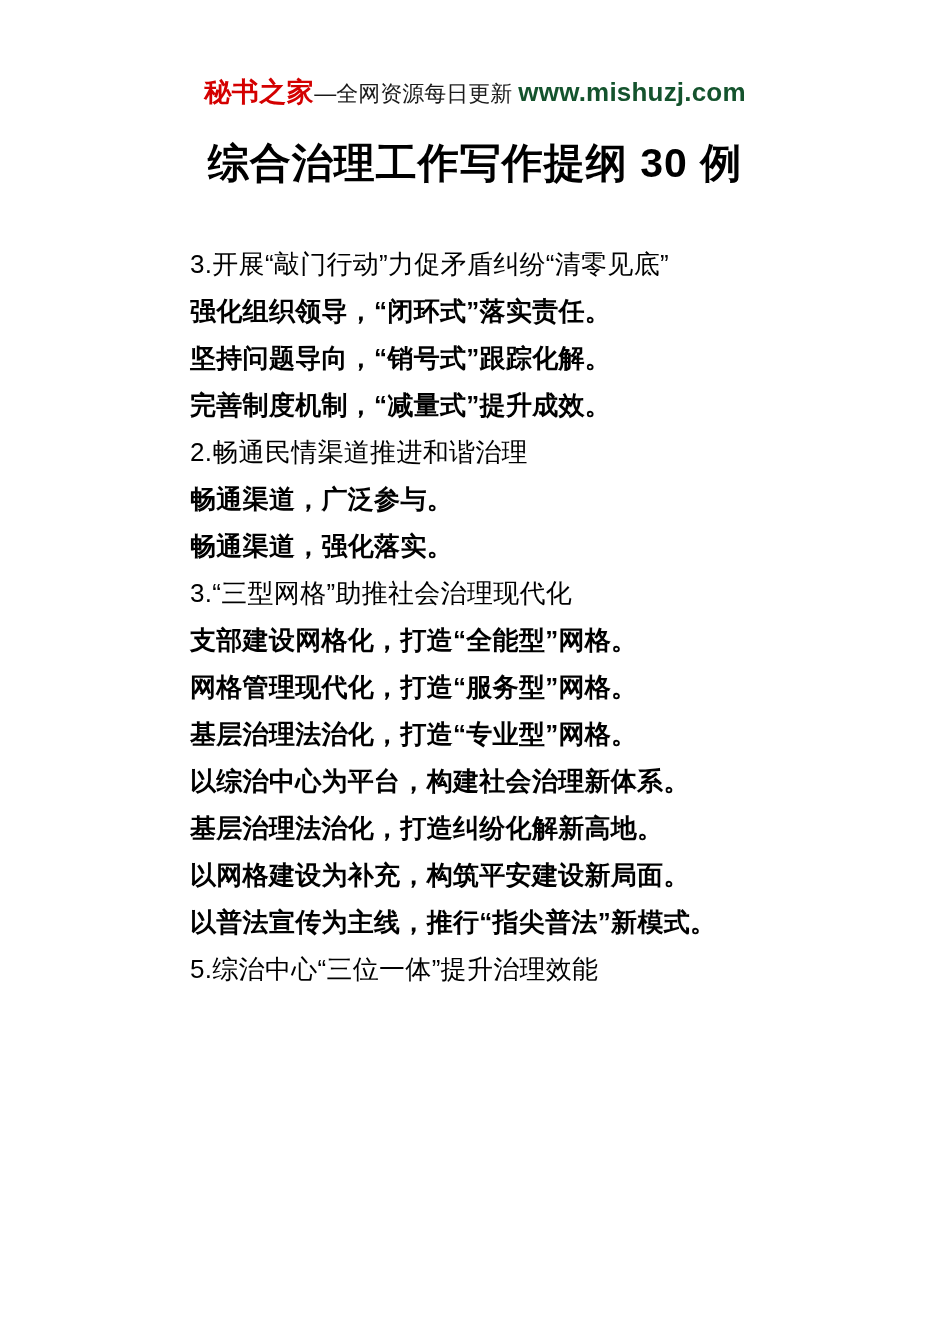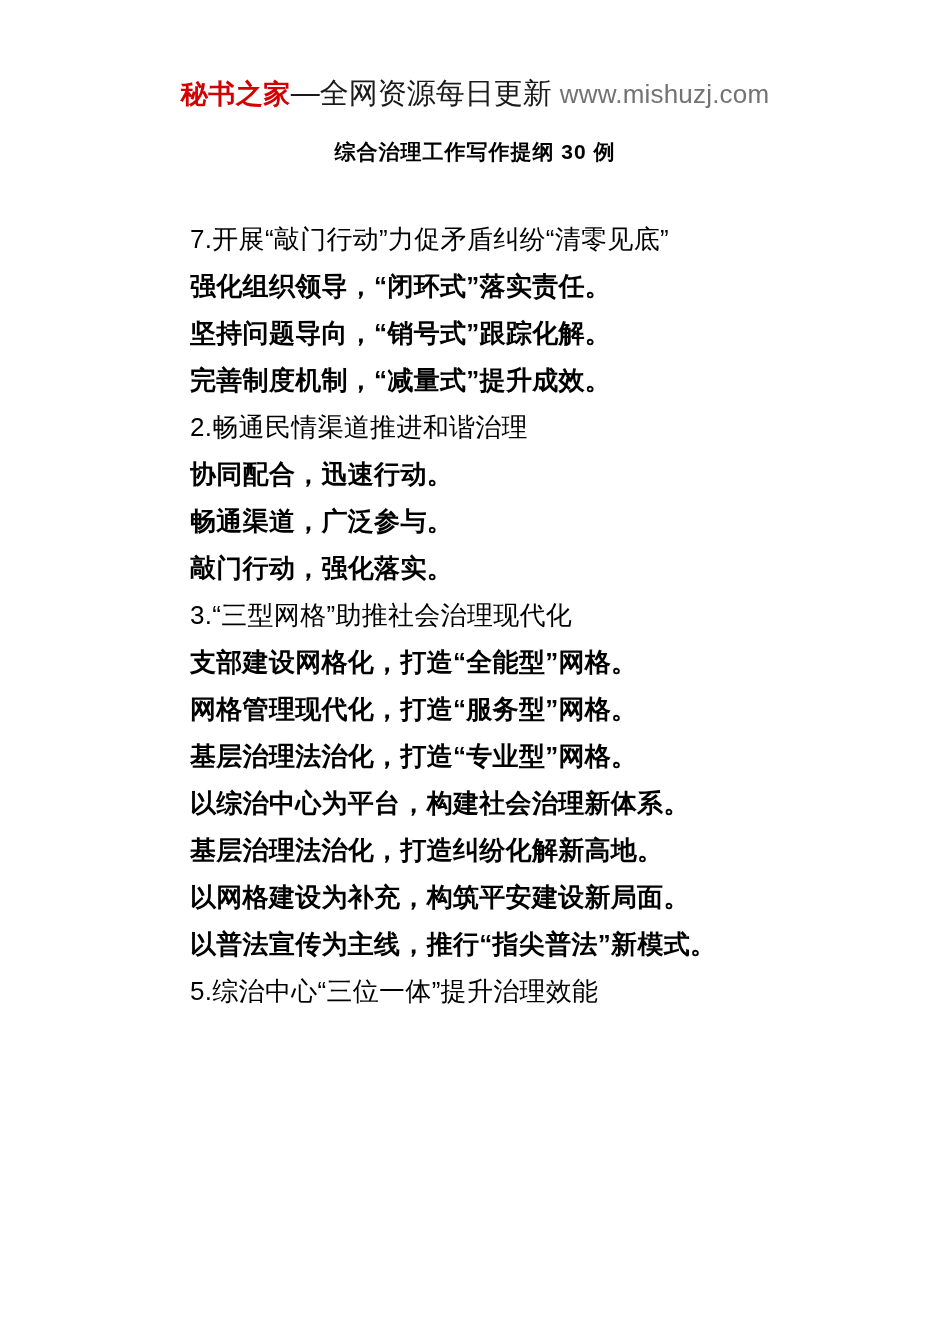--- a/index.html
+++ b/index.html
@@ -29,30 +29,31 @@
     line-height: 1.1;
     white-space: nowrap;
   }
   .wm-brand {
     color: #d40000;
     font-weight: bold;
     letter-spacing: 0.5px;
   }
   .wm-mid {
     color: #1a1a1a;
-    font-size: 29px;
+    font-size: 22px;
   }
   .wm-url {
-    color: #737373;
+    color: #14532d;
     font-size: 26px;
     letter-spacing: 0.2px;
+    font-weight: bold;
   }
   .doc-title {
     text-align: center;
-    font-size: 21px;
+    font-size: 41px;
     font-weight: bold;
     color: #000;
     margin-top: 28px;
     letter-spacing: 1px;
   }
   .body-block {
     margin-top: 50px;
     padding-left: 40px;
     padding-right: 10px;
   }
@@ -73,28 +74,27 @@
 
 <div class="page">
 
   <div class="watermark">
     <span class="wm-brand">秘书之家</span><span class="wm-mid">—全网资源每日更新 </span><span class="wm-url">www.mishuzj.com</span>
   </div>
 
   <div class="doc-title">综合治理工作写作提纲 30 例</div>
 
   <div class="body-block">
-    <div class="line heading">7.开展“敲门行动”力促矛盾纠纷“清零见底”</div>
+    <div class="line heading">3.开展“敲门行动”力促矛盾纠纷“清零见底”</div>
     <div class="line">强化组织领导，“闭环式”落实责任。</div>
     <div class="line">坚持问题导向，“销号式”跟踪化解。</div>
     <div class="line">完善制度机制，“减量式”提升成效。</div>
     <div class="line heading">2.畅通民情渠道推进和谐治理</div>
-    <div class="line">协同配合，迅速行动。</div>
     <div class="line">畅通渠道，广泛参与。</div>
-    <div class="line">敲门行动，强化落实。</div>
+    <div class="line">畅通渠道，强化落实。</div>
     <div class="line heading">3.“三型网格”助推社会治理现代化</div>
     <div class="line">支部建设网格化，打造“全能型”网格。</div>
     <div class="line">网格管理现代化，打造“服务型”网格。</div>
     <div class="line">基层治理法治化，打造“专业型”网格。</div>
     <div class="line">以综治中心为平台，构建社会治理新体系。</div>
     <div class="line">基层治理法治化，打造纠纷化解新高地。</div>
     <div class="line">以网格建设为补充，构筑平安建设新局面。</div>
     <div class="line">以普法宣传为主线，推行“指尖普法”新模式。</div>
     <div class="line heading">5.综治中心“三位一体”提升治理效能</div>
   </div>

